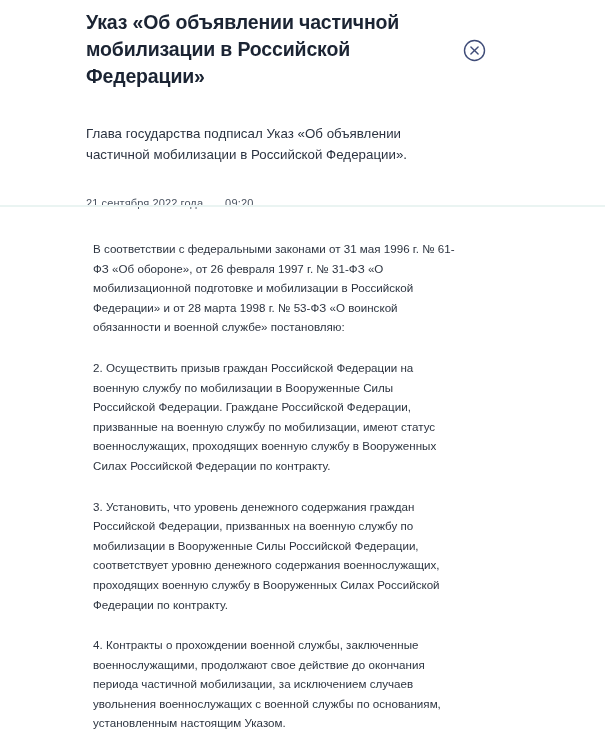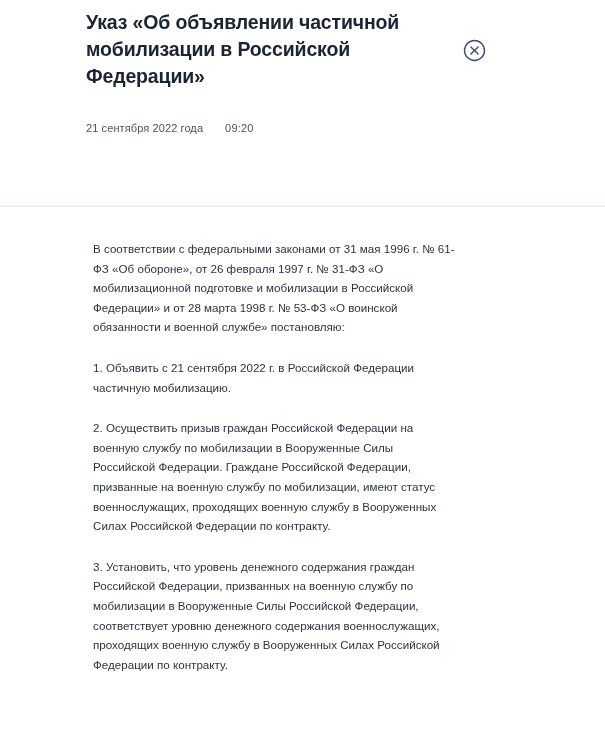--- a/index.html
+++ b/index.html
@@ -109,20 +109,21 @@
 </style>
 </head>
 <body>
 
 <div class="page">
 
   <div class="header">
     <div class="header-inner">
       <h1 class="doc-title">Указ «Об объявлении частичной мобилизации в Российской Федерации»</h1>
 
+      <p class="doc-lead">Глава государства подписал Указ «Об объявлении частичной мобилизации в Российской Федерации».</p>
 
       <div class="doc-meta">
         <span class="meta-date">21 сентября 2022 года</span><span class="meta-time">09:20</span>
       </div>
     </div>
 
     <div class="close-button">
       <span>
         <svg width="23" height="23" viewBox="0 0 23 23" xmlns="http://www.w3.org/2000/svg">
           <circle cx="11.5" cy="11.5" r="10" fill="none" stroke="#3f4c78" stroke-width="1.4"></circle>
@@ -130,19 +131,19 @@
           <line x1="15.1" y1="7.9" x2="7.9" y2="15.1" stroke="#3f4c78" stroke-width="1.4" stroke-linecap="round"></line>
         </svg>
       </span>
     </div>
   </div>
 
   <div class="divider"></div>
 
   <div class="doc-body">
     <p>В соответствии с федеральными законами от 31 мая 1996 г. № 61-ФЗ «Об обороне», от 26 февраля 1997 г. № 31-ФЗ «О мобилизационной подготовке и мобилизации в Российской Федерации» и от 28 марта 1998 г. № 53-ФЗ «О воинской обязанности и военной службе» постановляю:</p>
-    <p>1. Объявить с 21 сентября 2022 г. в Российской Федерации частичную мобилизацию.</p>
     <p>2. Осуществить призыв граждан Российской Федерации на военную службу по мобилизации в Вооруженные Силы Российской Федерации. Граждане Российской Федерации, призванные на военную службу по мобилизации, имеют статус военнослужащих, проходящих военную службу в Вооруженных Силах Российской Федерации по контракту.</p>
     <p>3. Установить, что уровень денежного содержания граждан Российской Федерации, призванных на военную службу по мобилизации в Вооруженные Силы Российской Федерации, соответствует уровню денежного содержания военнослужащих, проходящих военную службу в Вооруженных Силах Российской Федерации по контракту.</p>
+    <p>4. Контракты о прохождении военной службы, заключенные военнослужащими, продолжают свое действие до окончания периода частичной мобилизации, за исключением случаев увольнения военнослужащих с военной службы по основаниям, установленным настоящим Указом.</p>
 
   </div>
 
 </div>
 
 </body></html>

